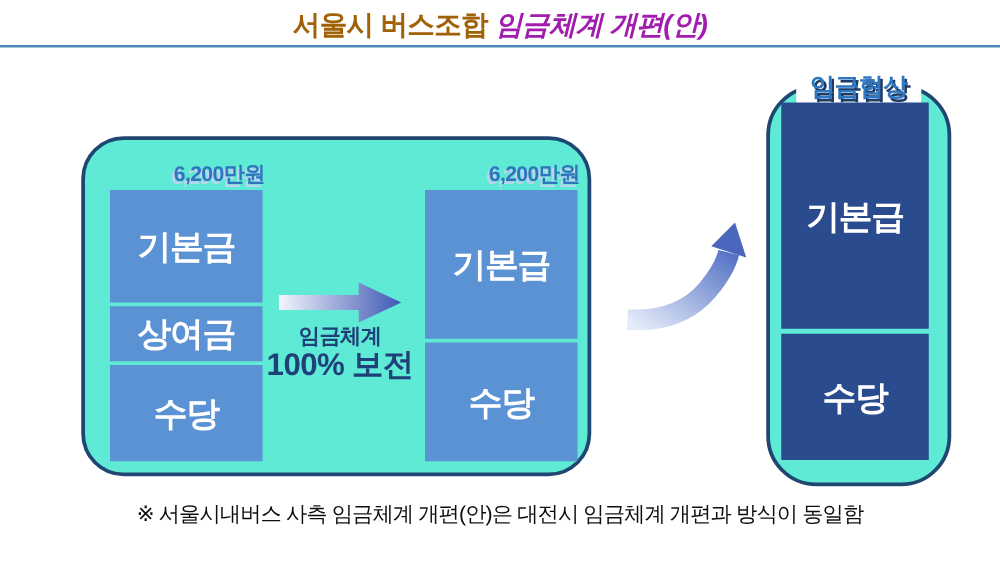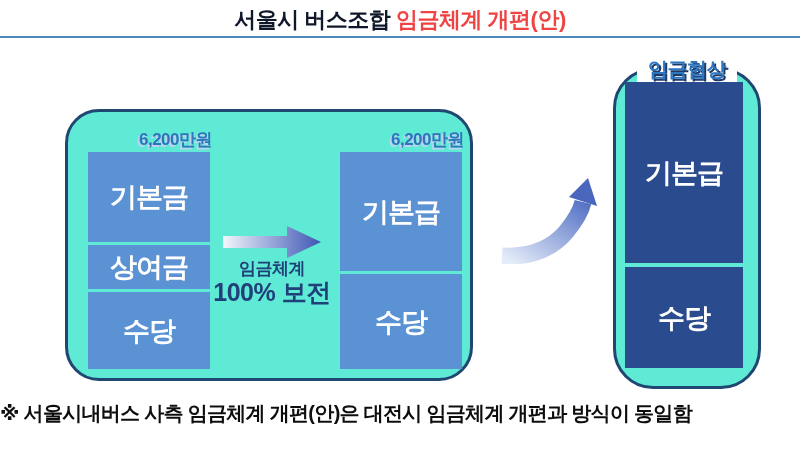--- a/index.html
+++ b/index.html
@@ -5,22 +5,22 @@
   html,body{margin:0;padding:0;background:#ffffff;}
   .stage{
     position:relative;width:800px;height:450px;background:#ffffff;overflow:hidden;
     font-family:"Liberation Sans","DejaVu Sans",sans-serif;
   }
   
   .page-title{
     position:absolute;top:5px;left:0;width:100%;text-align:center;
     font-size:22px;font-weight:800;letter-spacing:-0.5px;white-space:nowrap;
   }
-  .title-prefix{color:#0f172a;}
-  .title-highlight{color:#ef4444;}
+  .title-prefix{color:#a16207;}
+  .title-highlight{color:#a21caf;font-style:italic;}
   .title-divider{position:absolute;top:36px;left:0;width:800px;height:2px;background:#4f88bc;}
 
   
   .group{position:absolute;border:3px solid #204672;background:#5eead4;}
   .reform-group{left:65px;top:109px;width:402px;height:266px;border-radius:34px;}
   .negotiation-group{left:613px;top:68px;width:142px;height:315px;border-radius:40px;}
   .group-label{
     position:absolute;top:-15px;left:50%;transform:translateX(-50%);
     background:#ffffff;padding:0 11px;white-space:nowrap;
     font-size:20px;font-weight:800;color:#2e76c0;letter-spacing:-0.5px;
@@ -62,22 +62,22 @@
   .transition-caption .line2{font-size:25px;}
 
   .curved-arrow{position:absolute;left:492px;top:174px;width:116px;height:90px;}
   .curved-caption{
     position:absolute;left:468px;top:262px;width:150px;text-align:center;
     color:#20407a;font-size:17px;font-weight:800;letter-spacing:-0.5px;white-space:nowrap;
   }
 
   
   .footnote{
-    position:absolute;top:400px;left:0;width:100%;
-    color:#0d0d0d;font-size:20px;font-weight:700;letter-spacing:-0.7px;white-space:nowrap;
+    position:absolute;top:400px;left:0;width:100%;text-align:center;
+    color:#0d0d0d;font-size:17px;font-weight:400;letter-spacing:-0.7px;white-space:nowrap;
   }
 </style>
 </head>
 <body>
 
 <div class="stage">
 
   <div class="page-title">
     <span class="title-prefix">서울시 버스조합 </span><span class="title-highlight">임금체계 개편(안)</span>
   </div>

